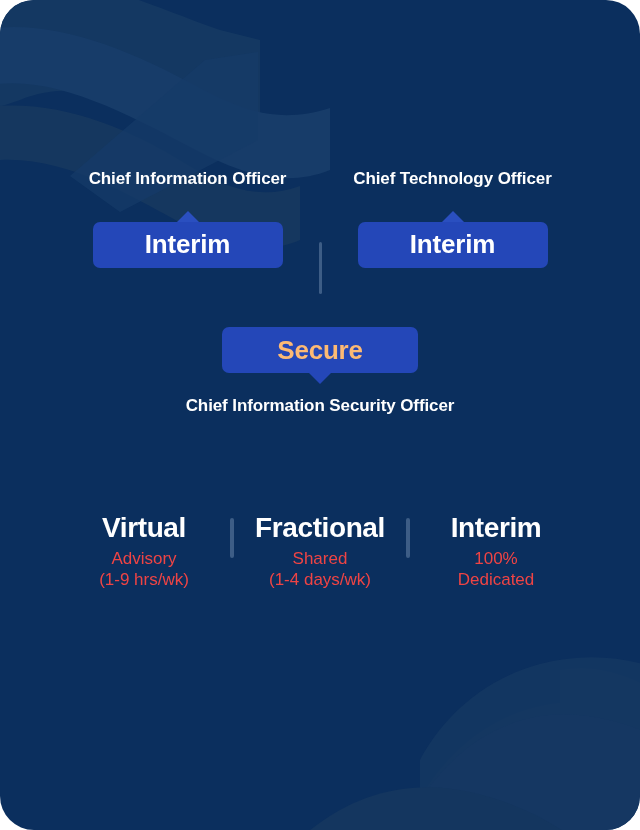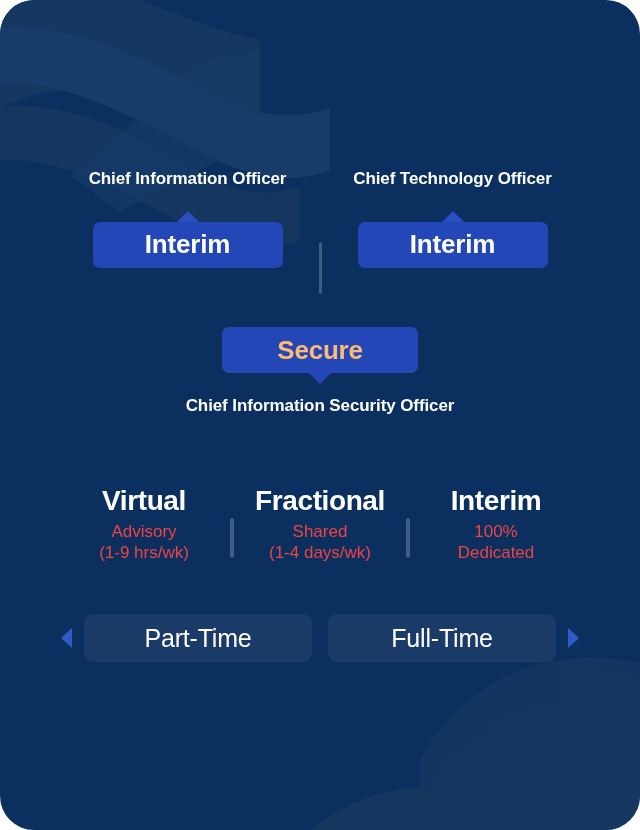--- a/index.html
+++ b/index.html
@@ -146,20 +146,21 @@
     display: flex;
     align-items: flex-start;
     justify-content: center;
   }
   .model-col {
     width: 172px;
     display: flex;
     flex-direction: column;
     align-items: center;
     text-align: center;
+    margin-top: 27px;
   }
   .model-title {
     color: #ffffff;
     font-size: 28px;
     font-weight: bold;
     line-height: 1.1;
     letter-spacing: -0.4px;
   }
   .model-sub {
     margin-top: 4px;
@@ -314,21 +315,15 @@
       <div class="model-col">
         <div class="model-title">Interim</div>
         <div class="model-sub">
           <span>100%</span><br>
           <span>Dedicated</span>
         </div>
       </div>
 
     </div>
 
-    <div class="time-row">
-      <div class="arrow-left"></div>
-      <div class="time-pill part">Part-Time</div>
-      <div class="time-pill full">Full-Time</div>
-      <div class="arrow-right"></div>
-    </div>
 
   </div>
 </div>
 
 </body></html>

